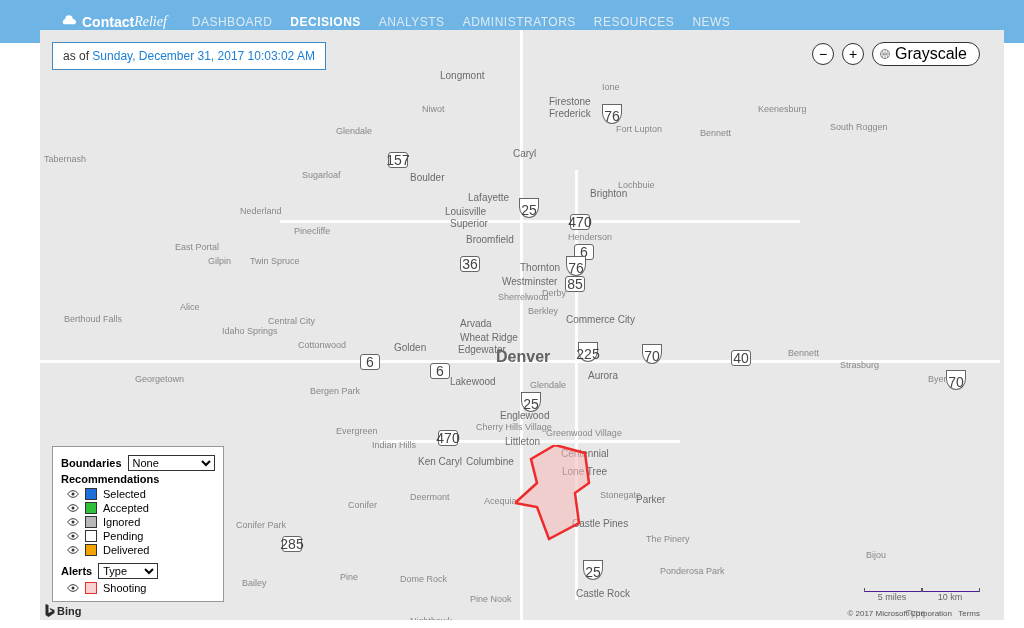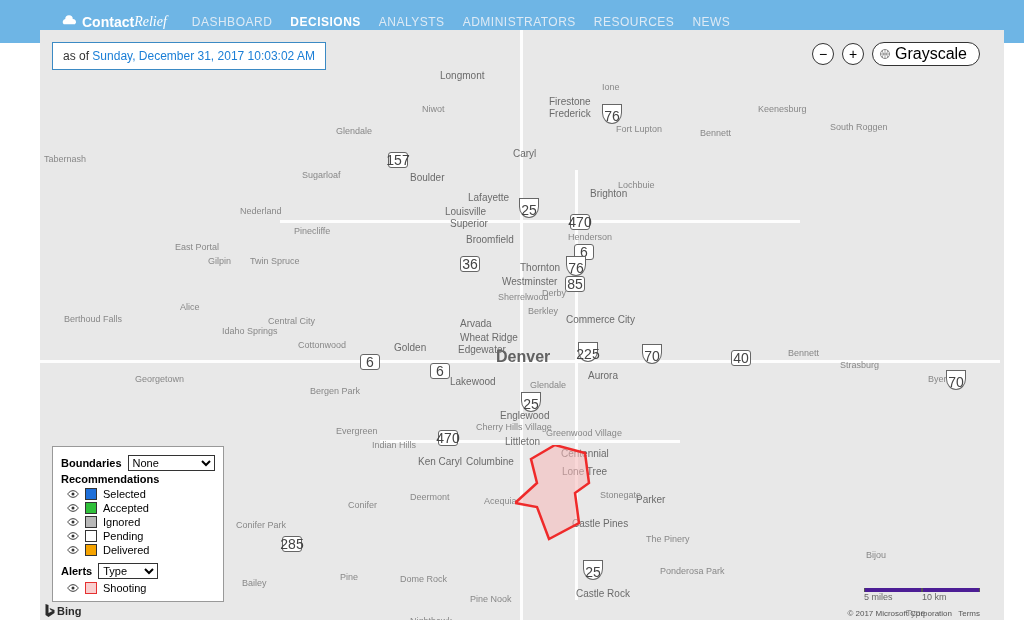--- a/index.html
+++ b/index.html
@@ -57,21 +57,21 @@
 .sw.blue { background: #1e6fd9; }
 .sw.green { background: #2fbf3a; background-image: linear-gradient(#2fbf3a,#2fbf3a); }
 .sw.gray { background: #b8b8b8; }
 .sw.white { background: #fff; }
 .sw.orange { background: #f5a300; }
 .sw.red { background: #f9cfcf; border-color: #e53030; }
 
 
 .bing { position: absolute; left: 4px; bottom: 2px; font-size: 11px; color: #2b2b2b; font-weight: 600; display:flex; align-items:center; gap:2px;}
 .scale { position: absolute; right: 24px; bottom: 18px; font-size: 9px; color: #666; display: flex; align-items: flex-end; }
-.scale .seg { border-top: 4px solid #4c1d95; width: 58px; position: relative; text-align: left; padding-right: 2px; }
+.scale .seg { border-top: 1px solid #4c1d95; width: 58px; position: relative; text-align: center; padding-right: 2px; }
 .scale .seg::before, .scale .seg::after { content: ""; position: absolute; top: -4px; width: 1px; height: 4px; background: #555; }
 .scale .seg::before { left: 0; } .scale .seg::after { right: 0; }
 .copy { position: absolute; right: 24px; bottom: 2px; font-size: 8px; color: #555; }
 .copy a { color: #555; text-decoration: none; margin-left:4px;}
 </style>
 </head>
 <body>
 
 <div class="header">
   <div class="logo">

